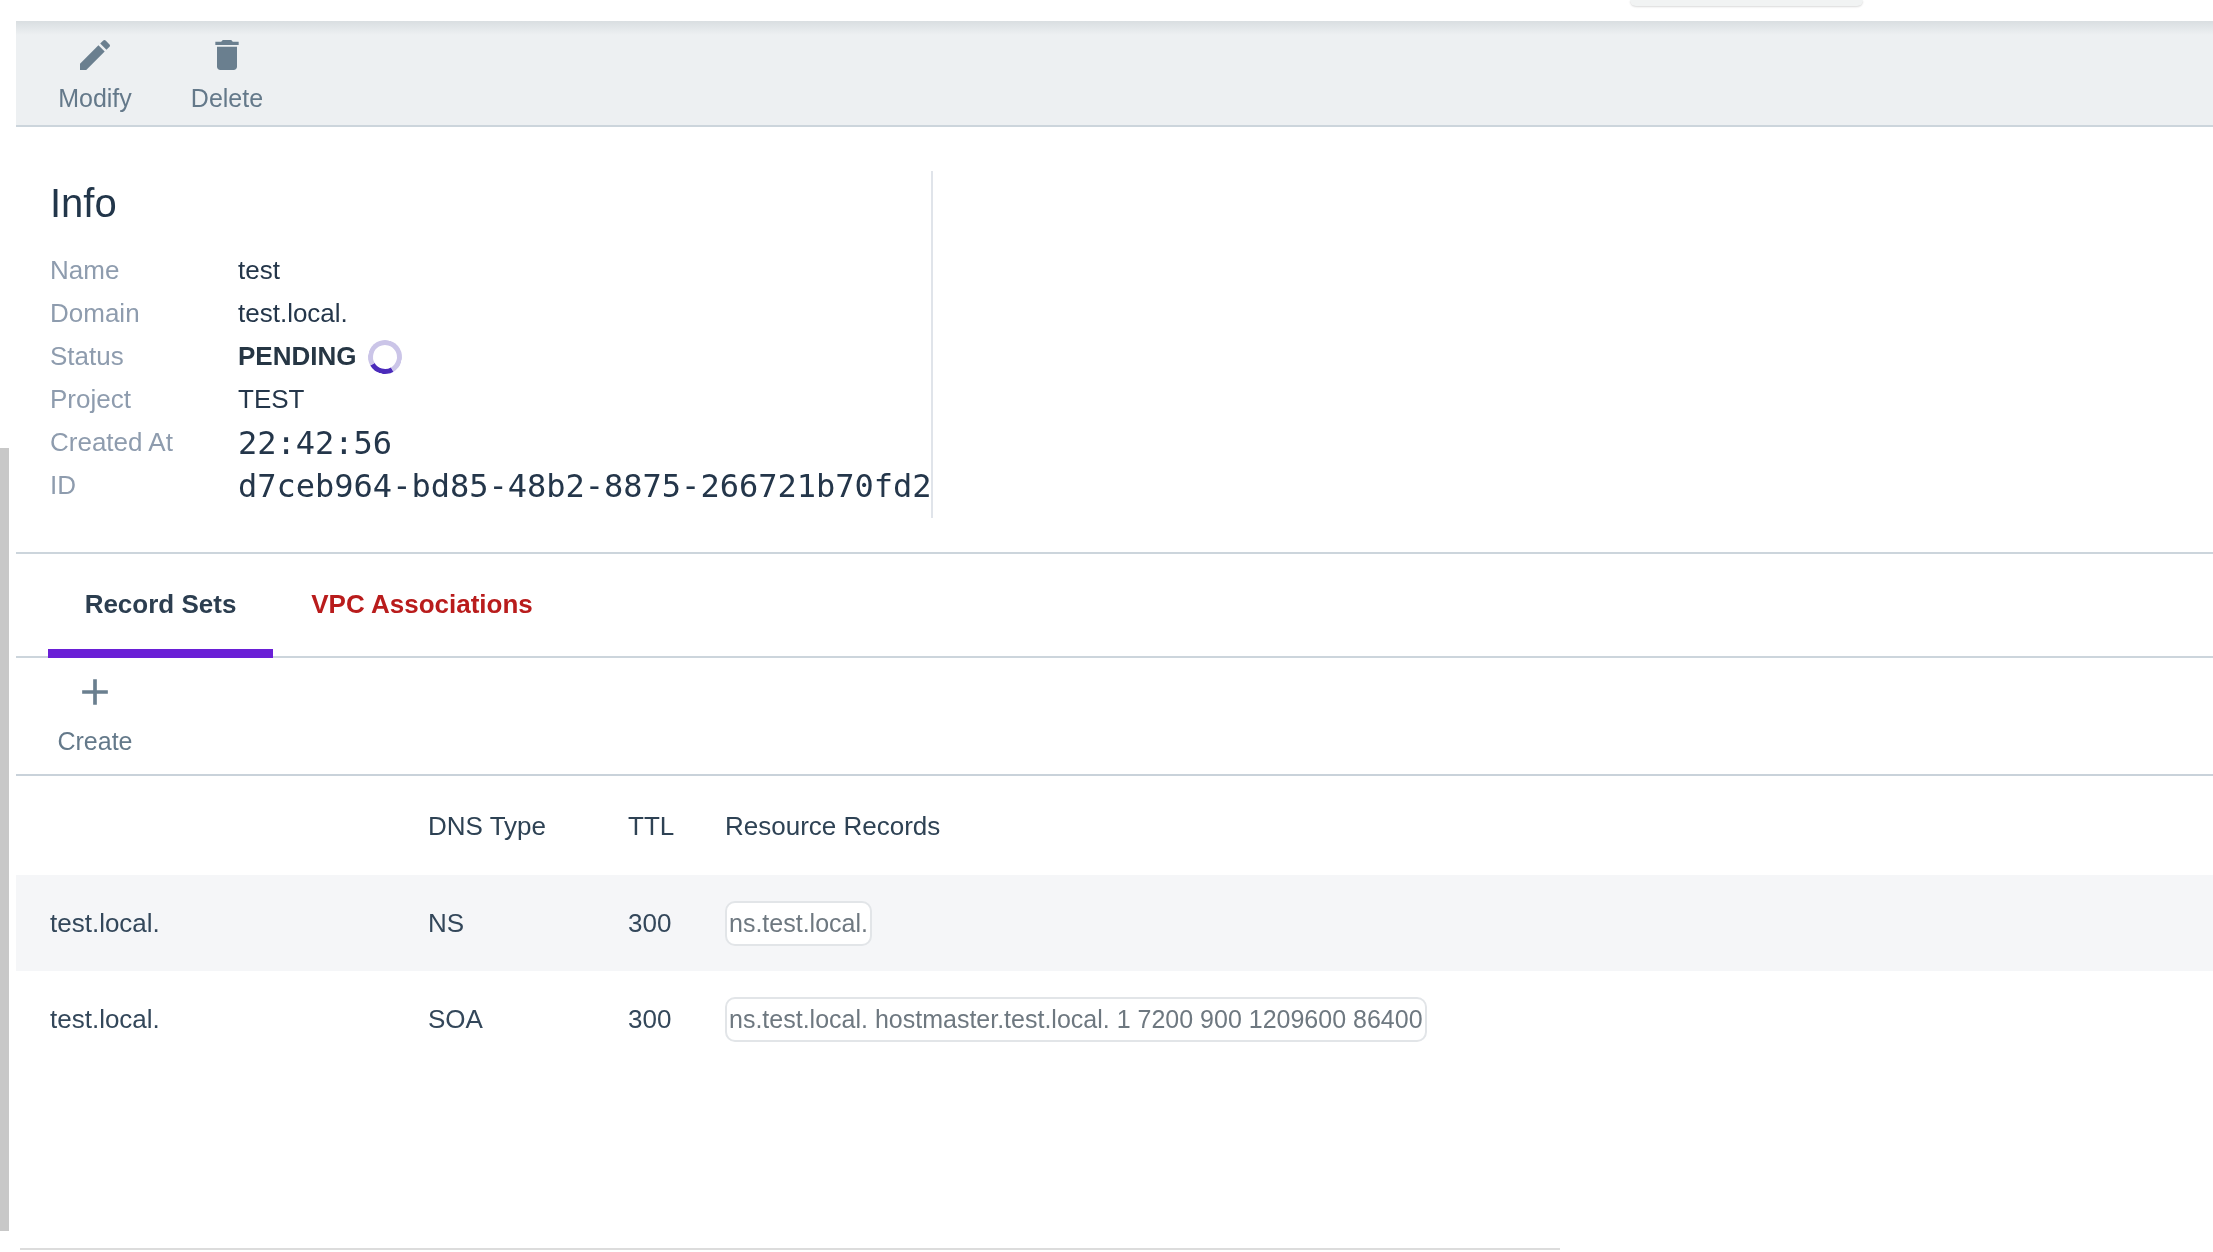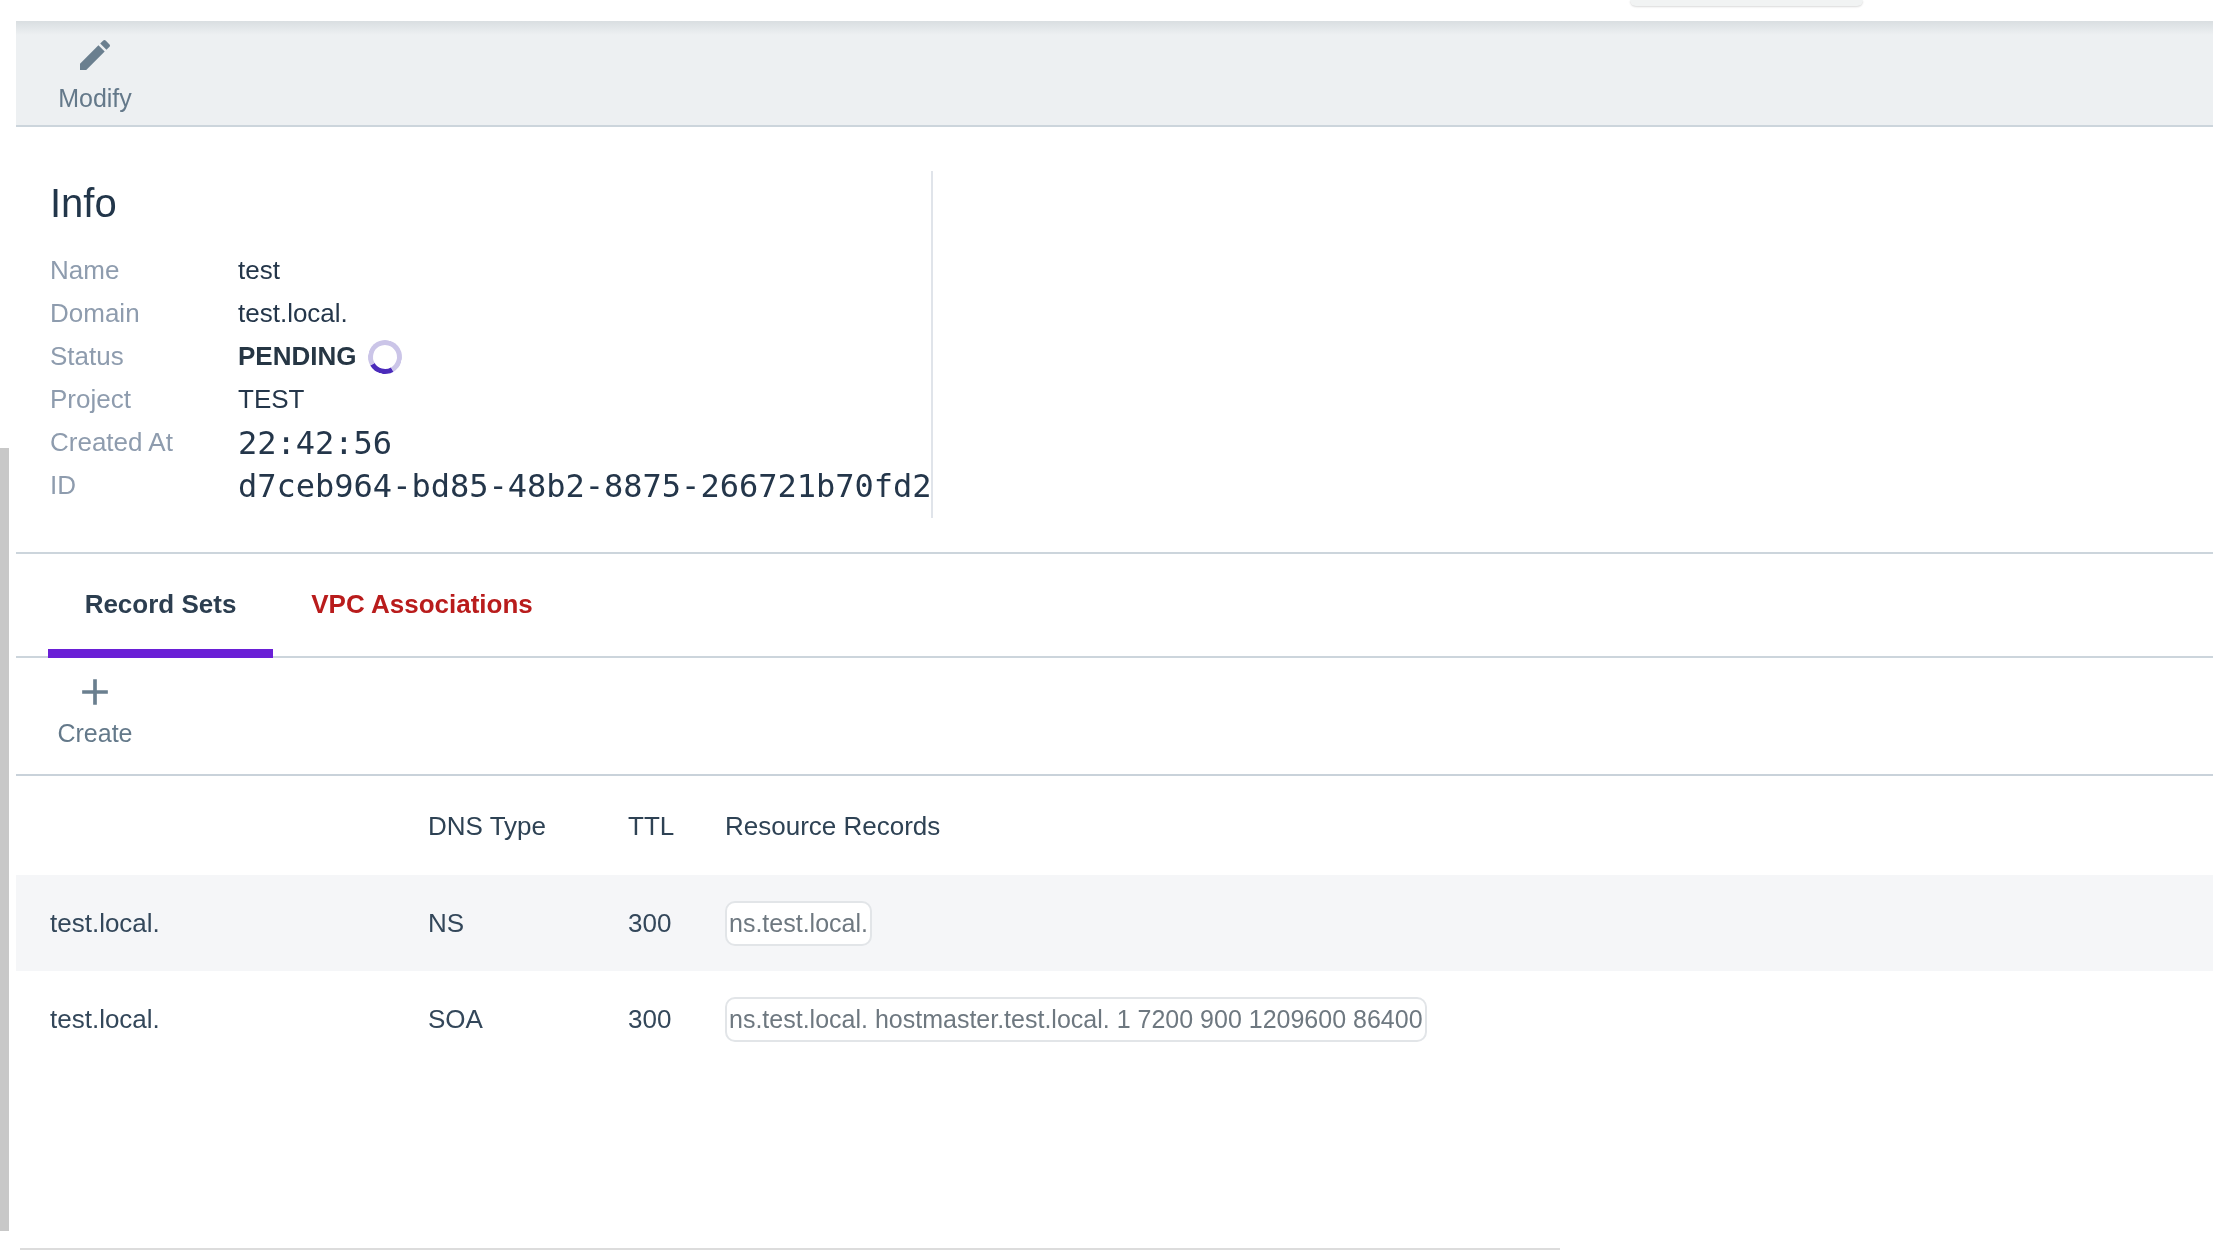--- a/index.html
+++ b/index.html
@@ -16,21 +16,21 @@
   body{
     position:relative;overflow:hidden;background:#fff;
     font-family:"Liberation Sans", sans-serif;color:var(--ink-dark);
   }
   
   .top-artifact{position:absolute;left:1630px;top:0;width:233px;height:6px;background:#f1f3f3;
     border-radius:0 0 8px 8px;box-shadow:0 1px 2px rgba(0,0,0,.15);}
   
   .toolbar{position:absolute;left:16px;top:21px;right:0;height:106px;
     background:linear-gradient(180deg,#d9dee1 0,#edf0f2 14px,#edf0f2 100%);
-    border-bottom:2px solid var(--line);display:flex;align-items:flex-start;padding:14px 0 0 24px;gap:22px;flex-direction:column;}
+    border-bottom:2px solid var(--line);display:flex;align-items:flex-start;padding:14px 0 0 24px;gap:22px;}
   .tool-btn{width:110px;display:flex;flex-direction:column;align-items:center;gap:8px;cursor:pointer;background:none;border:none;}
   .tool-btn svg{width:40px;height:40px;fill:#6a7f8f;}
   .tool-btn .lbl{font-size:25px;color:var(--toolbar-ink);line-height:1;}
   
   .content{position:absolute;left:16px;top:129px;right:0;bottom:0;background:#fff;}
   .info-title{position:absolute;left:34px;top:52px;font-size:40px;color:#22364a;}
   .info-rows{position:absolute;left:34px;top:120px;}
   .info-row{display:flex;align-items:center;height:43px;}
   .info-row .ilabel{width:188px;font-size:26px;color:var(--ink-label);}
   .info-row .ivalue{font-size:26px;color:var(--ink-dark);display:flex;align-items:center;gap:12px;}
@@ -44,21 +44,21 @@
   .hdivider{position:absolute;left:0;right:0;top:423px;height:2px;background:var(--line);}
   
   .tabs{position:absolute;left:0;right:0;top:425px;height:104px;display:flex;border-bottom:2px solid var(--line);}
   .tab{margin-left:32px;width:225px;text-align:center;line-height:100px;font-size:26px;font-weight:bold;
     color:#b91c1c;position:relative;cursor:pointer;}
   .tab.active{color:#2c3e50;}
   .tab.active::after{content:"";position:absolute;left:0;right:0;bottom:-2px;height:9px;background:var(--accent);}
   .tab.vpc{width:234px;}
   
   .create-section{position:absolute;left:0;right:0;top:531px;height:116px;border-bottom:2px solid #c9d2da;}
-  .create-btn{position:absolute;left:24px;top:10px;width:110px;display:flex;flex-direction:column;align-items:center;gap:4px;cursor:pointer;background:none;border:none;}
+  .create-btn{position:absolute;left:24px;top:10px;width:110px;display:flex;flex-direction:column;align-items:center;gap:12px;cursor:pointer;background:none;border:none;}
   .create-btn svg{width:44px;height:44px;fill:#6a7f8f;}
   .create-btn .lbl{font-size:25px;color:var(--toolbar-ink);line-height:1;}
   
   .thead{position:absolute;left:0;right:0;top:649px;height:97px;}
   .cell{position:absolute;top:0;height:100%;display:flex;align-items:center;font-size:26px;}
   .thead .cell{color:#2e4254;font-weight:500;}
   .c-name{left:34px;}
   .c-type{left:412px;}
   .c-ttl{left:612px;}
   .c-records{left:709px;}

